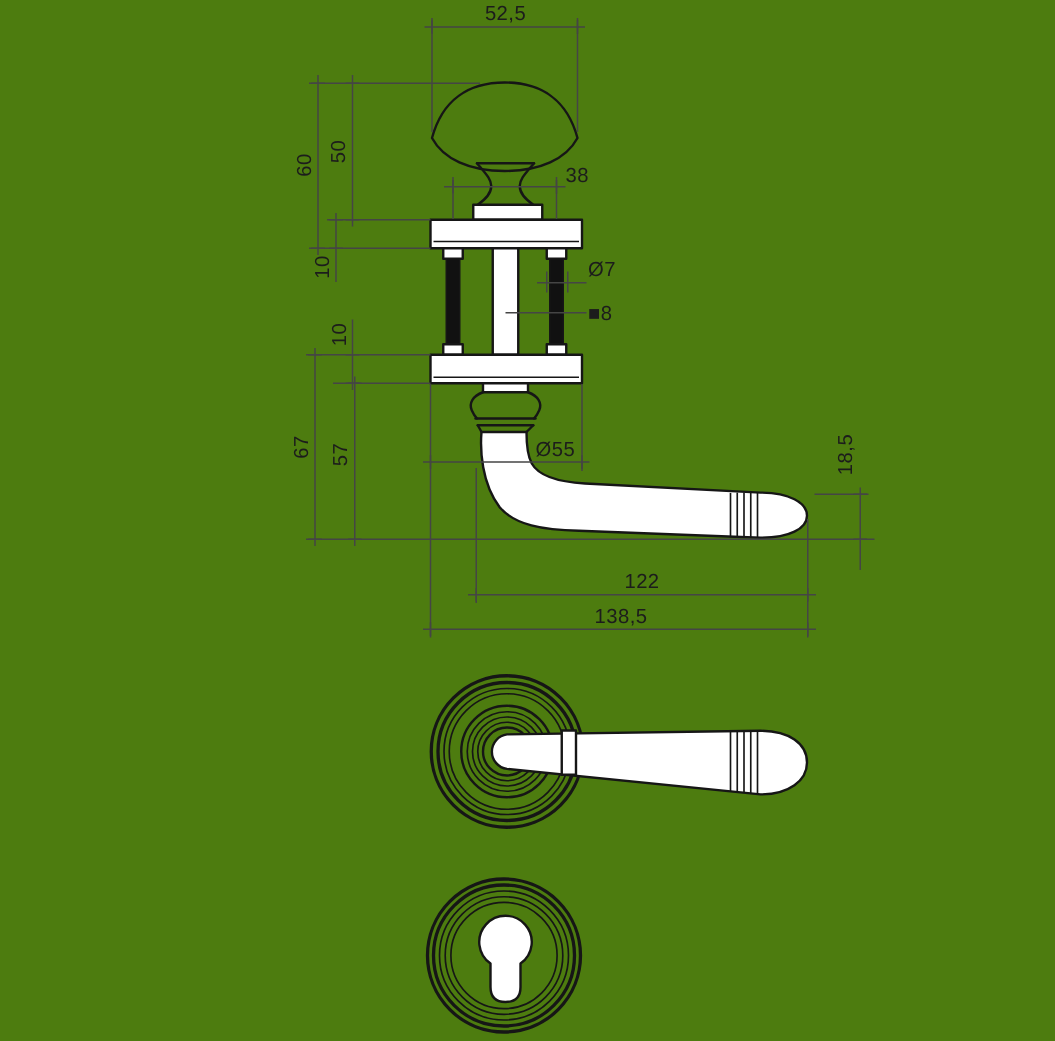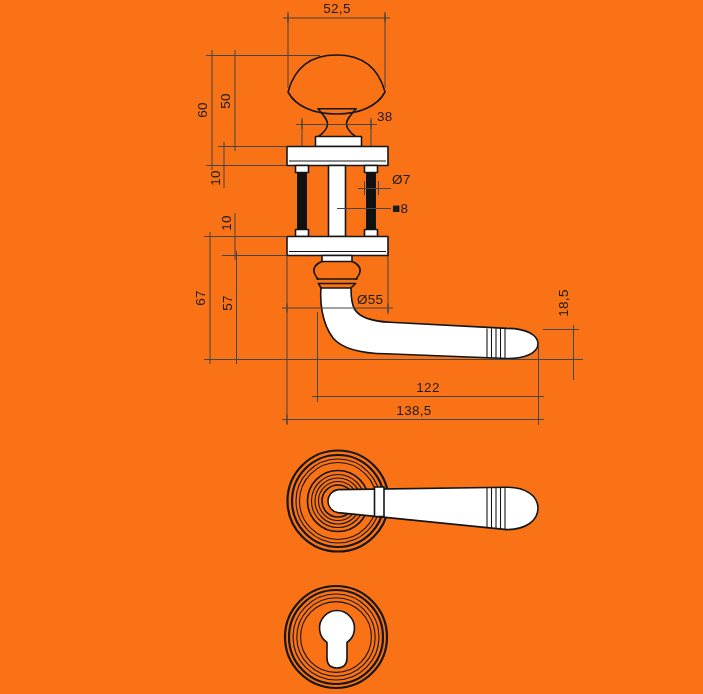--- a/index.html
+++ b/index.html
@@ -2,21 +2,21 @@
 <html><head>
 <meta charset="utf-8">
 <style>
   html,body{margin:0;padding:0;}
   body{
     width:703px;height:694px;
     background:#ffffff;
     font-family:"Liberation Sans","DejaVu Sans",sans-serif;
     overflow:hidden;
   }
-  .stage{position:relative;width:703px;height:694px;background:#f97316;}
+  .stage{position:relative;width:703px;height:694px;background:#4d7c0f;}
   svg{display:block;}
   .p{stroke:#161616;stroke-width:1.6;fill:none;stroke-linecap:round;stroke-linejoin:round;}
   .p2{stroke:#161616;stroke-width:2.2;fill:none;}
   .p1{stroke:#161616;stroke-width:1.1;fill:none;}
   .pw{stroke:#161616;stroke-width:1.6;fill:#ffffff;stroke-linejoin:round;}
   .pb{stroke:#161616;stroke-width:1;fill:#111111;}
   .d{stroke:#454545;stroke-width:1;fill:none;}
   .dimtxt{font-size:13.5px;fill:#1c1c1c;letter-spacing:0.3px;}
 </style>
 </head>

